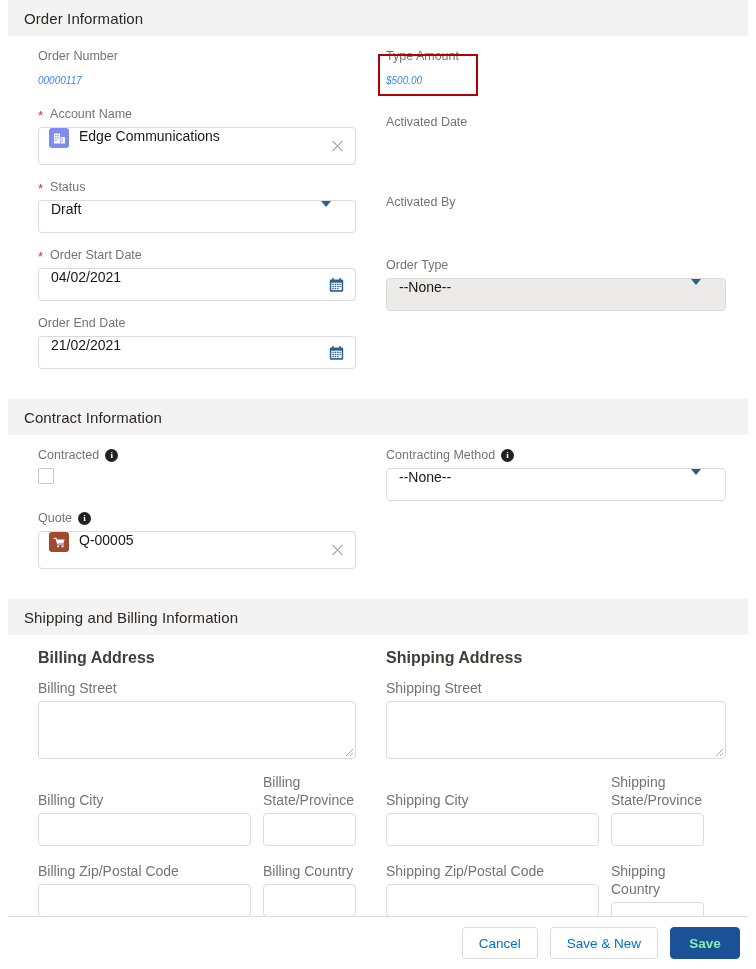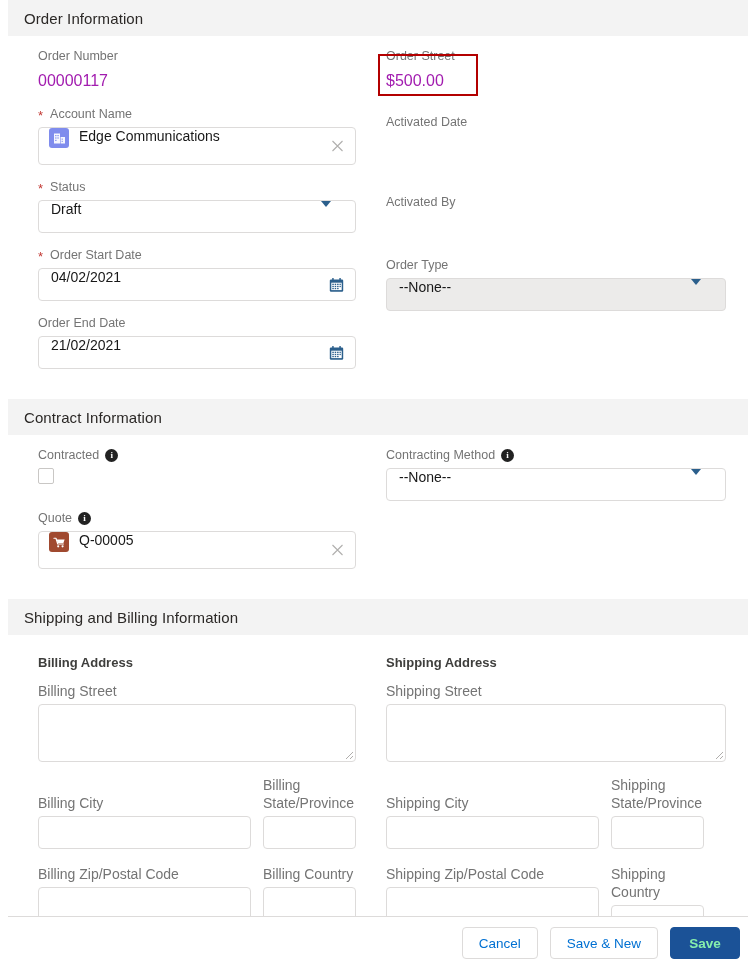--- a/index.html
+++ b/index.html
@@ -60,24 +60,25 @@
   }
   .req {
     color: #c23934;
     font-size: 13px;
     margin-right: 1px;
     line-height: 1;
     position: relative;
     top: 1px;
   }
   .fvalue {
-    font-size: 16px;
-    color: #a21caf;
+    font-size: 10px;
+    color: #3b82f6;
     line-height: 22px;
     padding-top: 1px;
+    font-style: italic;
   }
   .fvalue.empty { min-height: 22px; }
 
   
   .info-icon {
     display: inline-block;
     width: 13px; height: 13px;
     border-radius: 50%;
     background: #222222;
     color: #ffffff;
@@ -190,25 +191,25 @@
     border: 2px solid #b30000;
     left: 378px;
     top: 54px;
     width: 100px;
     height: 42px;
     pointer-events: none;
   }
 
   
   .addr-head {
-    font-size: 13px;
+    font-size: 16px;
     font-weight: bold;
     color: #3e3e3c;
     margin-bottom: 12px;
-    margin-top: 20px;
+    margin-top: 14px;
   }
   .addr-row {
     display: flex;
     gap: 12px;
     margin-top: 14px;
   }
   .addr-row .wide { flex: 0 0 213px; }
   .addr-row .narrow { flex: 0 0 93px; }
   .addr-label {
     font-size: 14px;
@@ -374,21 +375,21 @@
             </svg>
           </span>
         </div>
       </div>
 
     </div>
 
     <div class="col right">
 
       <div class="field">
-        <div class="flabel">Order Street</div>
+        <div class="flabel">Type Amount</div>
         <div class="fvalue">$500.00</div>
       </div>
 
       <div class="field" style="margin-top:22px">
         <div class="flabel">Activated Date</div>
         <div class="fvalue empty"></div>
       </div>
 
       <div class="field" style="margin-top:37px">
         <div class="flabel">Activated By</div>

